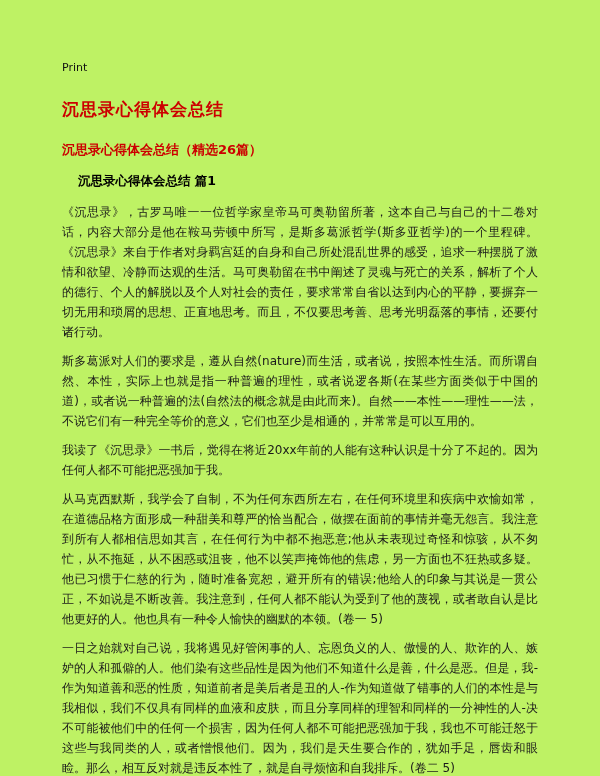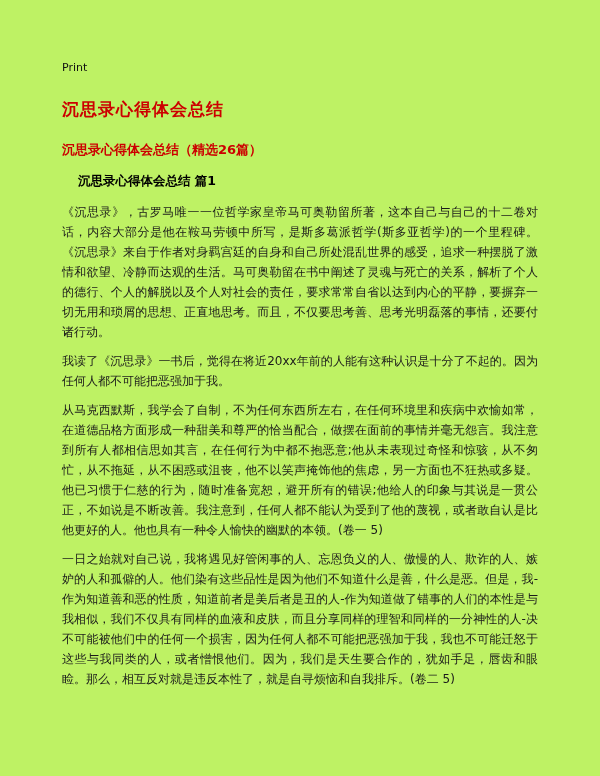--- a/index.html
+++ b/index.html
@@ -67,18 +67,19 @@
   <span class="print-link">Print</span>
 
   <h1 class="article-title">沉思录心得体会总结</h1>
 
   <div class="article-subtitle">沉思录心得体会总结（精选26篇）</div>
 
   <div class="section-heading">沉思录心得体会总结 篇1</div>
 
   <div class="article-body">
     <p>《沉思录》，古罗马唯一一位哲学家皇帝马可奥勒留所著，这本自己与自己的十二卷对话，内容大部分是他在鞍马劳顿中所写，是斯多葛派哲学(斯多亚哲学)的一个里程碑。《沉思录》来自于作者对身羁宫廷的自身和自己所处混乱世界的感受，追求一种摆脱了激情和欲望、冷静而达观的生活。马可奥勒留在书中阐述了灵魂与死亡的关系，解析了个人的德行、个人的解脱以及个人对社会的责任，要求常常自省以达到内心的平静，要摒弃一切无用和琐屑的思想、正直地思考。而且，不仅要思考善、思考光明磊落的事情，还要付诸行动。</p>
+    <p>斯多葛派对人们的要求是，遵从自然(nature)而生活，或者说，按照本性生活。而所谓自然、本性，实际上也就是指一种普遍的理性，或者说逻各斯(在某些方面类似于中国的道)，或者说一种普遍的法(自然法的概念就是由此而来)。自然——本性——理性——法，不说它们有一种完全等价的意义，它们也至少是相通的，并常常是可以互用的。</p>
     <p>我读了《沉思录》一书后，觉得在将近20xx年前的人能有这种认识是十分了不起的。因为任何人都不可能把恶强加于我。</p>
     <p>从马克西默斯，我学会了自制，不为任何东西所左右，在任何环境里和疾病中欢愉如常，在道德品格方面形成一种甜美和尊严的恰当配合，做摆在面前的事情并毫无怨言。我注意到所有人都相信思如其言，在任何行为中都不抱恶意;他从未表现过奇怪和惊骇，从不匆忙，从不拖延，从不困惑或沮丧，他不以笑声掩饰他的焦虑，另一方面也不狂热或多疑。他已习惯于仁慈的行为，随时准备宽恕，避开所有的错误;他给人的印象与其说是一贯公正，不如说是不断改善。我注意到，任何人都不能认为受到了他的蔑视，或者敢自认是比他更好的人。他也具有一种令人愉快的幽默的本领。(卷一 5)</p>
     <p>一日之始就对自己说，我将遇见好管闲事的人、忘恩负义的人、傲慢的人、欺诈的人、嫉妒的人和孤僻的人。他们染有这些品性是因为他们不知道什么是善，什么是恶。但是，我-作为知道善和恶的性质，知道前者是美后者是丑的人-作为知道做了错事的人们的本性是与我相似，我们不仅具有同样的血液和皮肤，而且分享同样的理智和同样的一分神性的人-决不可能被他们中的任何一个损害，因为任何人都不可能把恶强加于我，我也不可能迁怒于这些与我同类的人，或者憎恨他们。因为，我们是天生要合作的，犹如手足，唇齿和眼睑。那么，相互反对就是违反本性了，就是自寻烦恼和自我排斥。(卷二 5)</p>
   </div>
 
 </div>
 
 </body></html>

